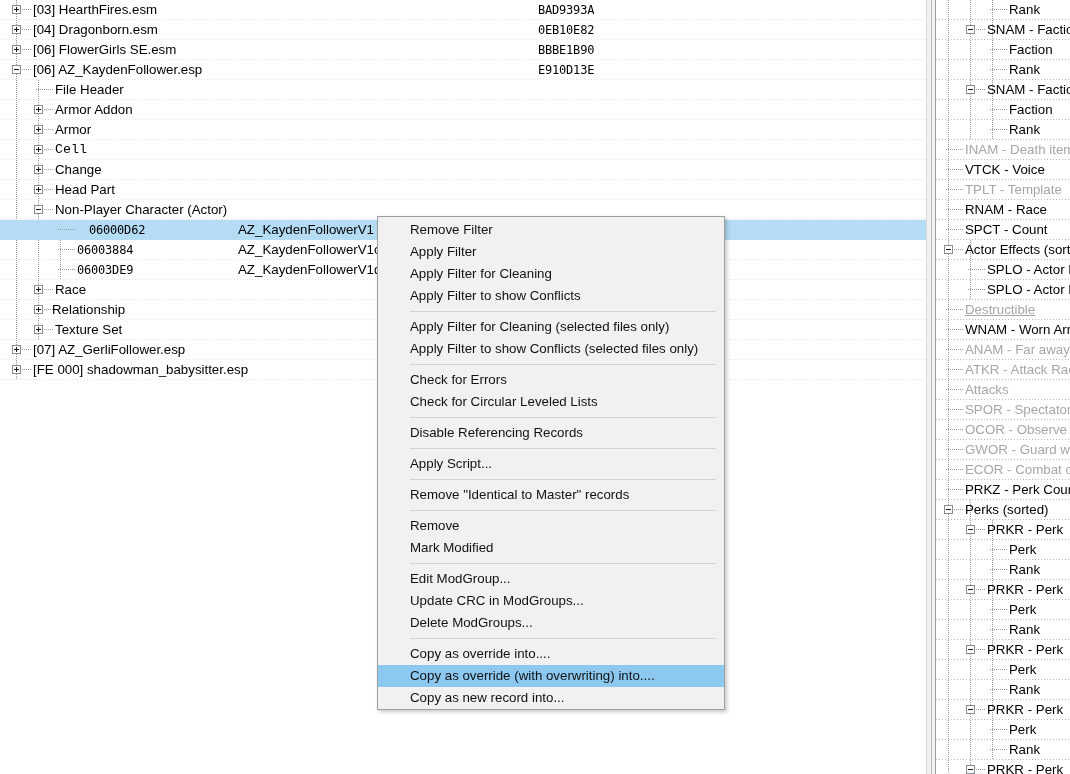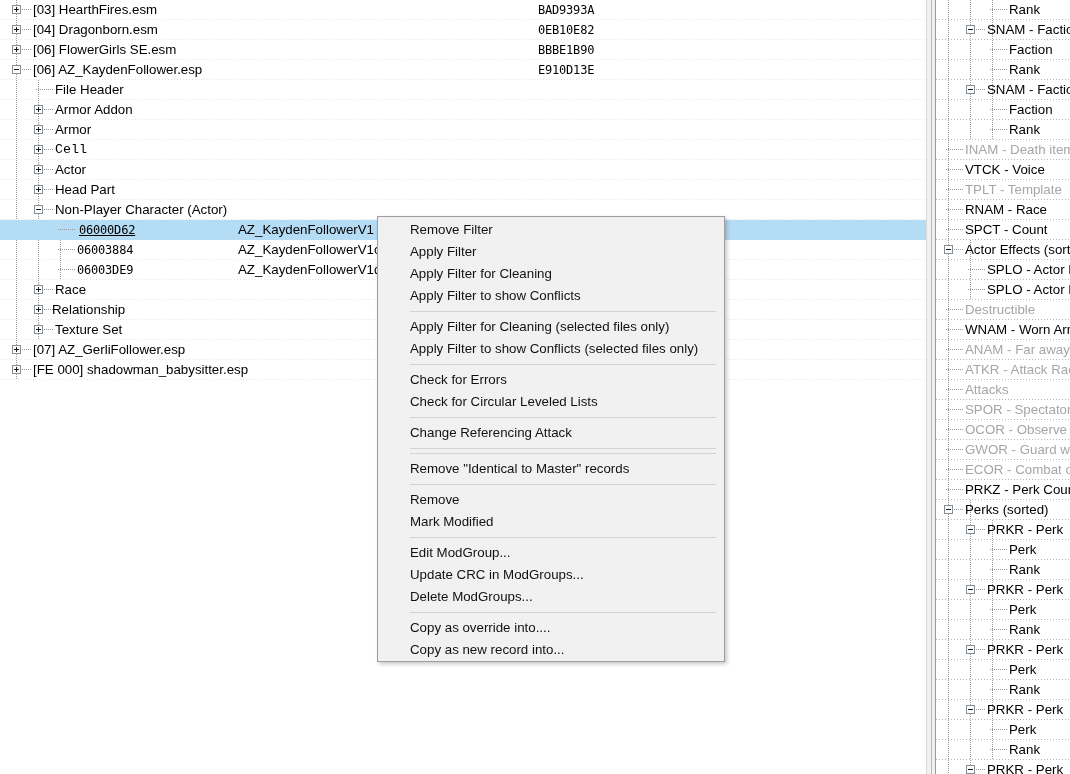--- a/index.html
+++ b/index.html
@@ -248,35 +248,35 @@
           <div class="cell-label" style="left: 55px;">Armor</div>
         </div>
         <div class="row" style="position: absolute; left: 0px; top: 140px; width: 926px;">
           <div class="exp plus" style="left: 34px;"></div>
           <div class="elbow" style="left: 44px; width: 9px;"></div>
           <div class="cell-label" style="left: 55px; font-family: Liberation Mono, monospace;">Cell</div>
         </div>
         <div class="row" style="position: absolute; left: 0px; top: 160px; width: 926px;">
           <div class="exp plus" style="left: 34px;"></div>
           <div class="elbow" style="left: 44px; width: 9px;"></div>
-          <div class="cell-label" style="left: 55px;">Actor</div>
+          <div class="cell-label" style="left: 55px;">Change</div>
         </div>
         <div class="row" style="position: absolute; left: 0px; top: 180px; width: 926px;">
           <div class="exp plus" style="left: 34px;"></div>
           <div class="elbow" style="left: 44px; width: 9px;"></div>
           <div class="cell-label" style="left: 55px;">Head Part</div>
         </div>
         <div class="row" style="position: absolute; left: 0px; top: 200px; width: 926px;">
           <div class="exp" style="left: 34px;"></div>
           <div class="elbow" style="left: 44px; width: 9px;"></div>
           <div class="cell-label" style="left: 55px;">Non-Player Character (Actor)</div>
         </div>
         <div class="row selected" style="position: absolute; left: 0px; top: 220px; width: 926px;">
           <div class="elbow" style="left: 58px; width: 17px;"></div>
-          <div class="cell-mono" style="left: 79px; text-decoration: underline;">06000D62</div>
+          <div class="cell-mono" style="left: 89px;">06000D62</div>
           <div class="cell-name">AZ_KaydenFollowerV1</div>
         </div>
         <div class="row" style="position: absolute; left: 0px; top: 240px; width: 926px;">
           <div class="elbow" style="left: 58px; width: 17px;"></div>
           <div class="cell-mono" style="left: 77px;">06003884</div>
           <div class="cell-name">AZ_KaydenFollowerV1c</div>
         </div>
         <div class="row" style="position: absolute; left: 0px; top: 260px; width: 926px;">
           <div class="elbow" style="left: 58px; width: 17px;"></div>
           <div class="cell-mono" style="left: 77px;">06003DE9</div>
@@ -425,21 +425,21 @@
         <div class="rrow" style="position: absolute; left: 0px; top: 260px; width: 134px;">
           <div class="elbow" style="left: 32px; width: 17px;"></div>
           <div class="rlabel" style="left: 51px;">SPLO - Actor Effect</div>
         </div>
         <div class="rrow" style="position: absolute; left: 0px; top: 280px; width: 134px;">
           <div class="elbow" style="left: 32px; width: 17px;"></div>
           <div class="rlabel" style="left: 51px;">SPLO - Actor Effect</div>
         </div>
         <div class="rrow dim" style="position: absolute; left: 0px; top: 300px; width: 134px;">
           <div class="elbow" style="left: 10px; width: 17px;"></div>
-          <div class="rlabel" style="left: 29px;">Destructible</div>
+          <div class="rlabel" style="left: 29px; text-decoration: underline;">Destructible</div>
         </div>
         <div class="rrow" style="position: absolute; left: 0px; top: 320px; width: 134px;">
           <div class="elbow" style="left: 10px; width: 17px;"></div>
           <div class="rlabel" style="left: 29px;">WNAM - Worn Armor</div>
         </div>
         <div class="rrow dim" style="position: absolute; left: 0px; top: 340px; width: 134px;">
           <div class="elbow" style="left: 10px; width: 17px;"></div>
           <div class="rlabel" style="left: 29px;">ANAM - Far away model</div>
         </div>
         <div class="rrow dim" style="position: absolute; left: 0px; top: 360px; width: 134px;">
@@ -540,29 +540,31 @@
       <div class="mi">Apply Filter</div>
       <div class="mi">Apply Filter for Cleaning</div>
       <div class="mi">Apply Filter to show Conflicts</div>
       <div class="msep"></div>
       <div class="mi">Apply Filter for Cleaning (selected files only)</div>
       <div class="mi">Apply Filter to show Conflicts (selected files only)</div>
       <div class="msep"></div>
       <div class="mi">Check for Errors</div>
       <div class="mi">Check for Circular Leveled Lists</div>
       <div class="msep"></div>
-      <div class="mi">Change Referencing Attack</div>
-      <div class="msep"></div>
+      <div class="mi">Disable Referencing Records</div>
+      <div class="msep"></div>
+      <div class="mi">Apply Script...</div>
       <div class="msep"></div>
       <div class="mi">Remove "Identical to Master" records</div>
       <div class="msep"></div>
       <div class="mi">Remove</div>
       <div class="mi">Mark Modified</div>
       <div class="msep"></div>
       <div class="mi">Edit ModGroup...</div>
       <div class="mi">Update CRC in ModGroups...</div>
       <div class="mi">Delete ModGroups...</div>
       <div class="msep"></div>
       <div class="mi">Copy as override into....</div>
+      <div class="mi hl">Copy as override (with overwriting) into....</div>
       <div class="mi">Copy as new record into...</div>
     </div>
 
 </div>
 
 </body></html>

